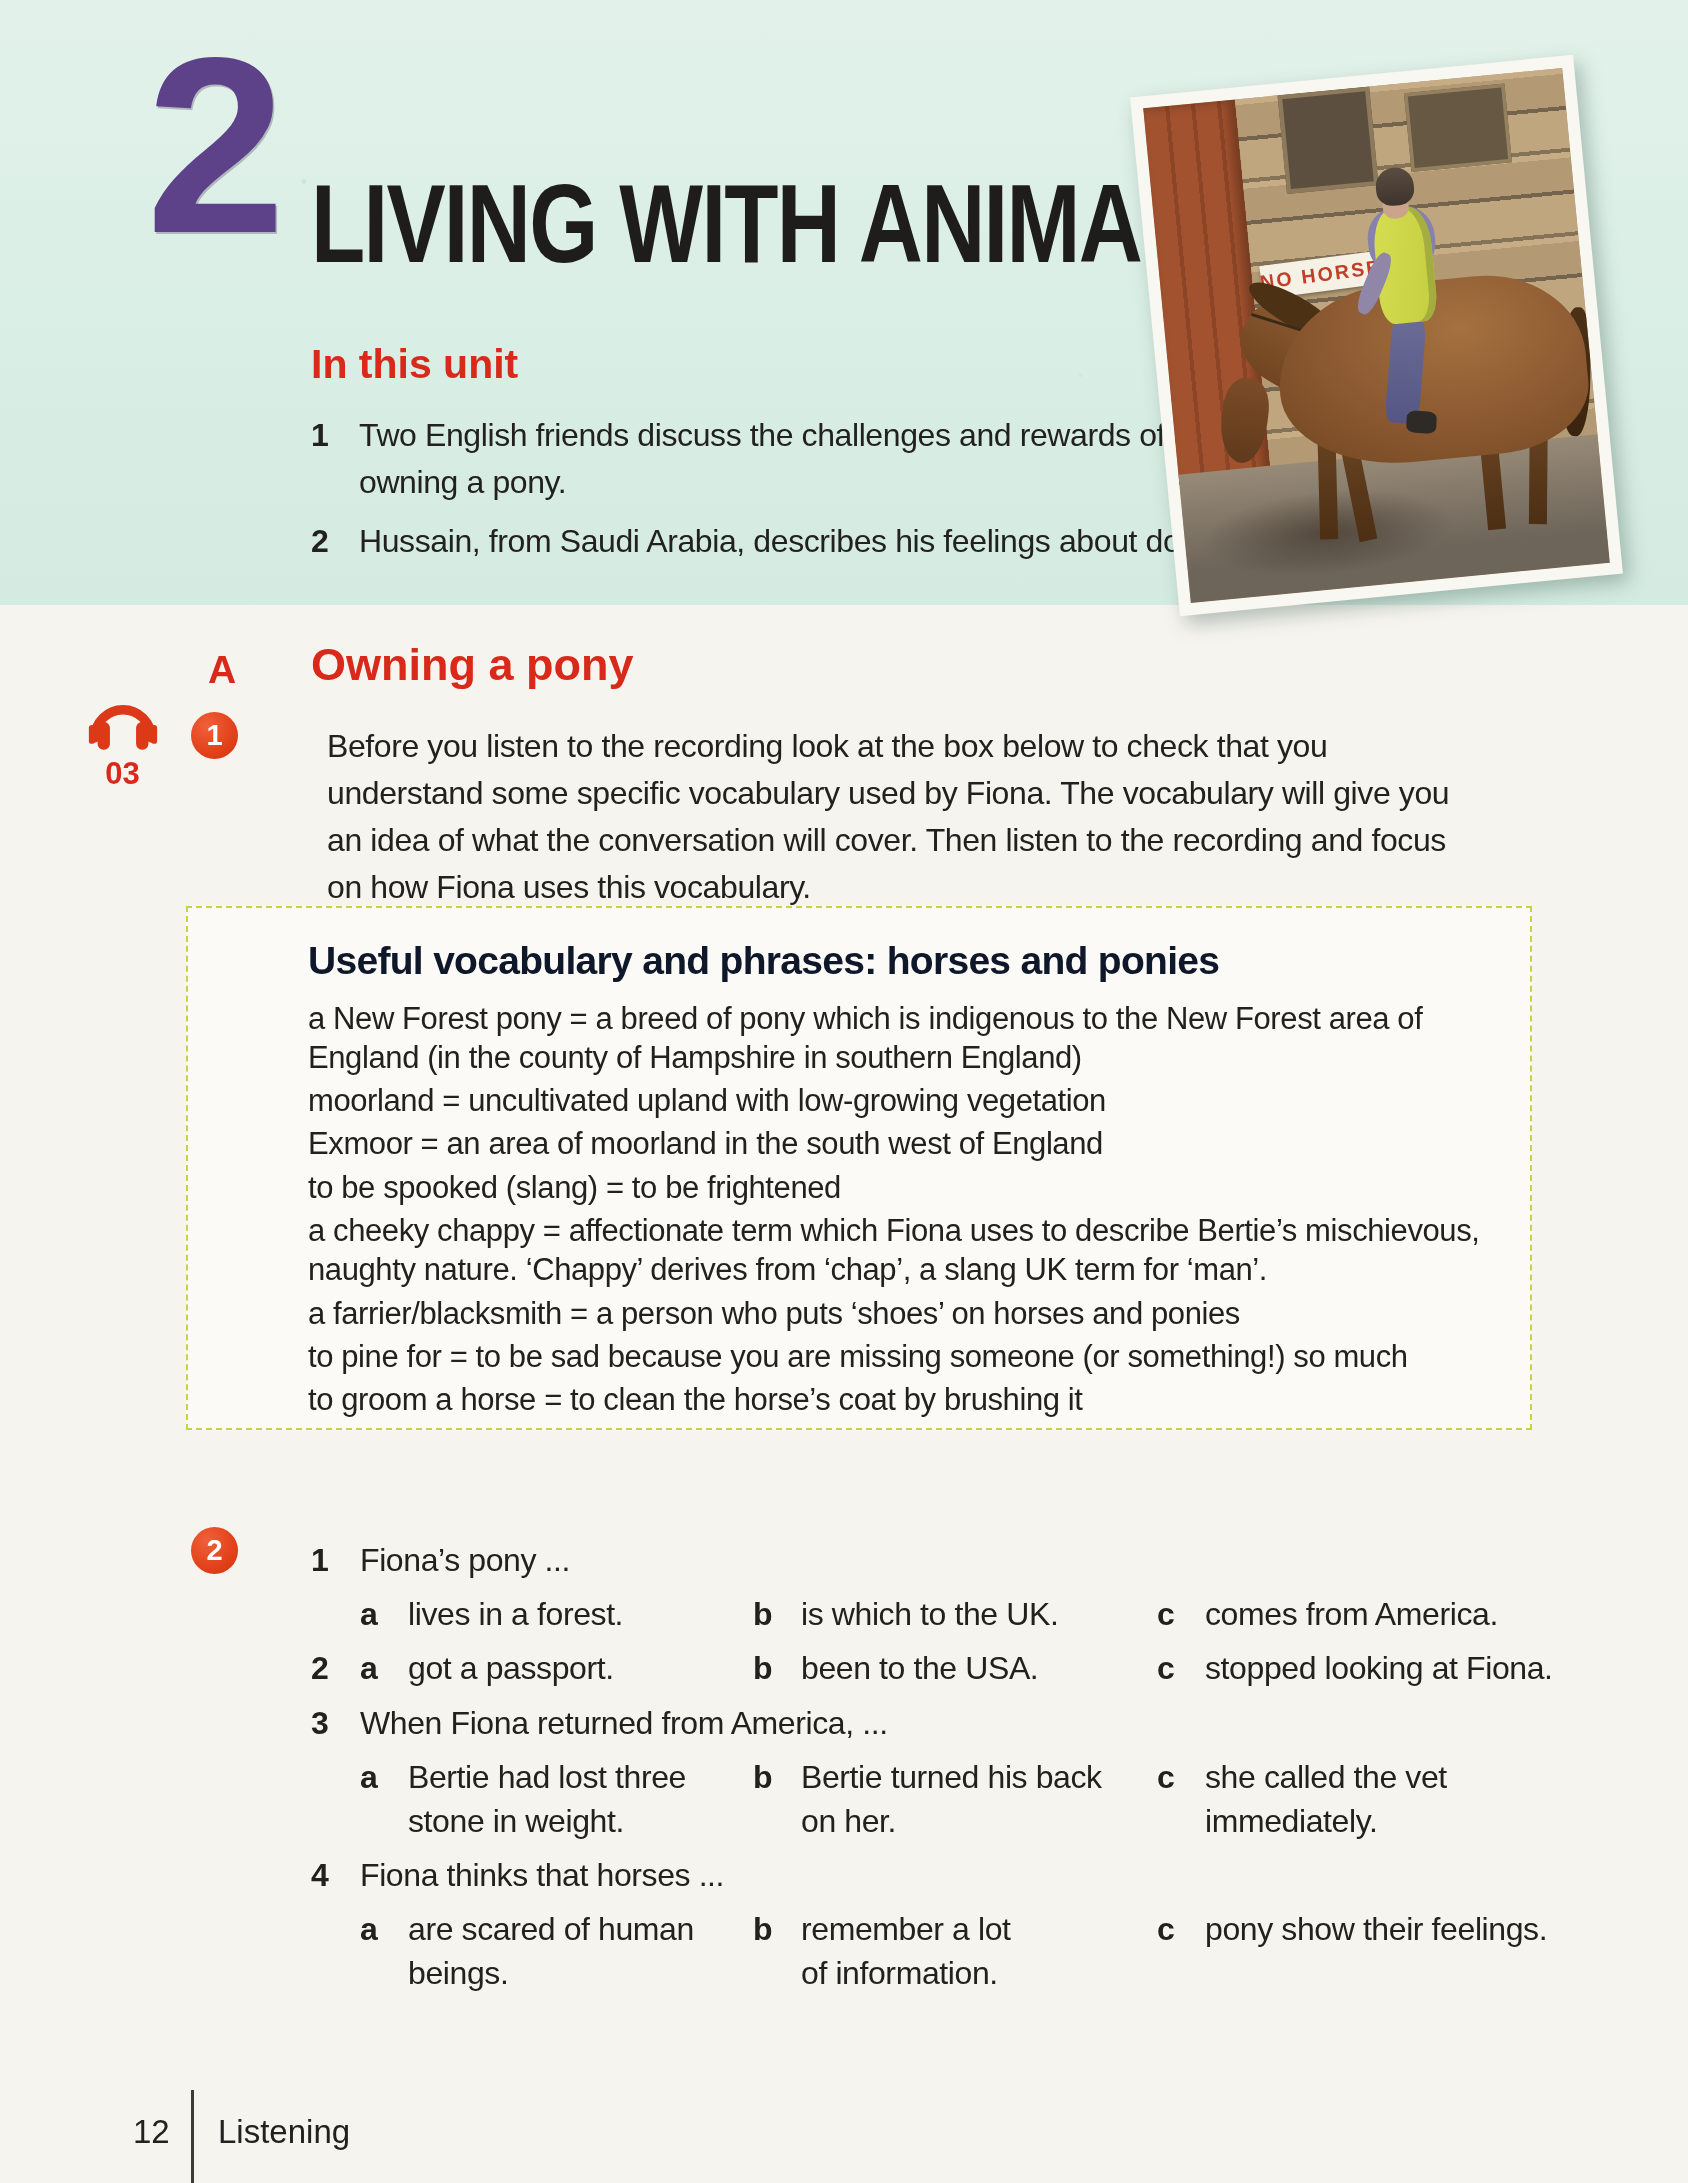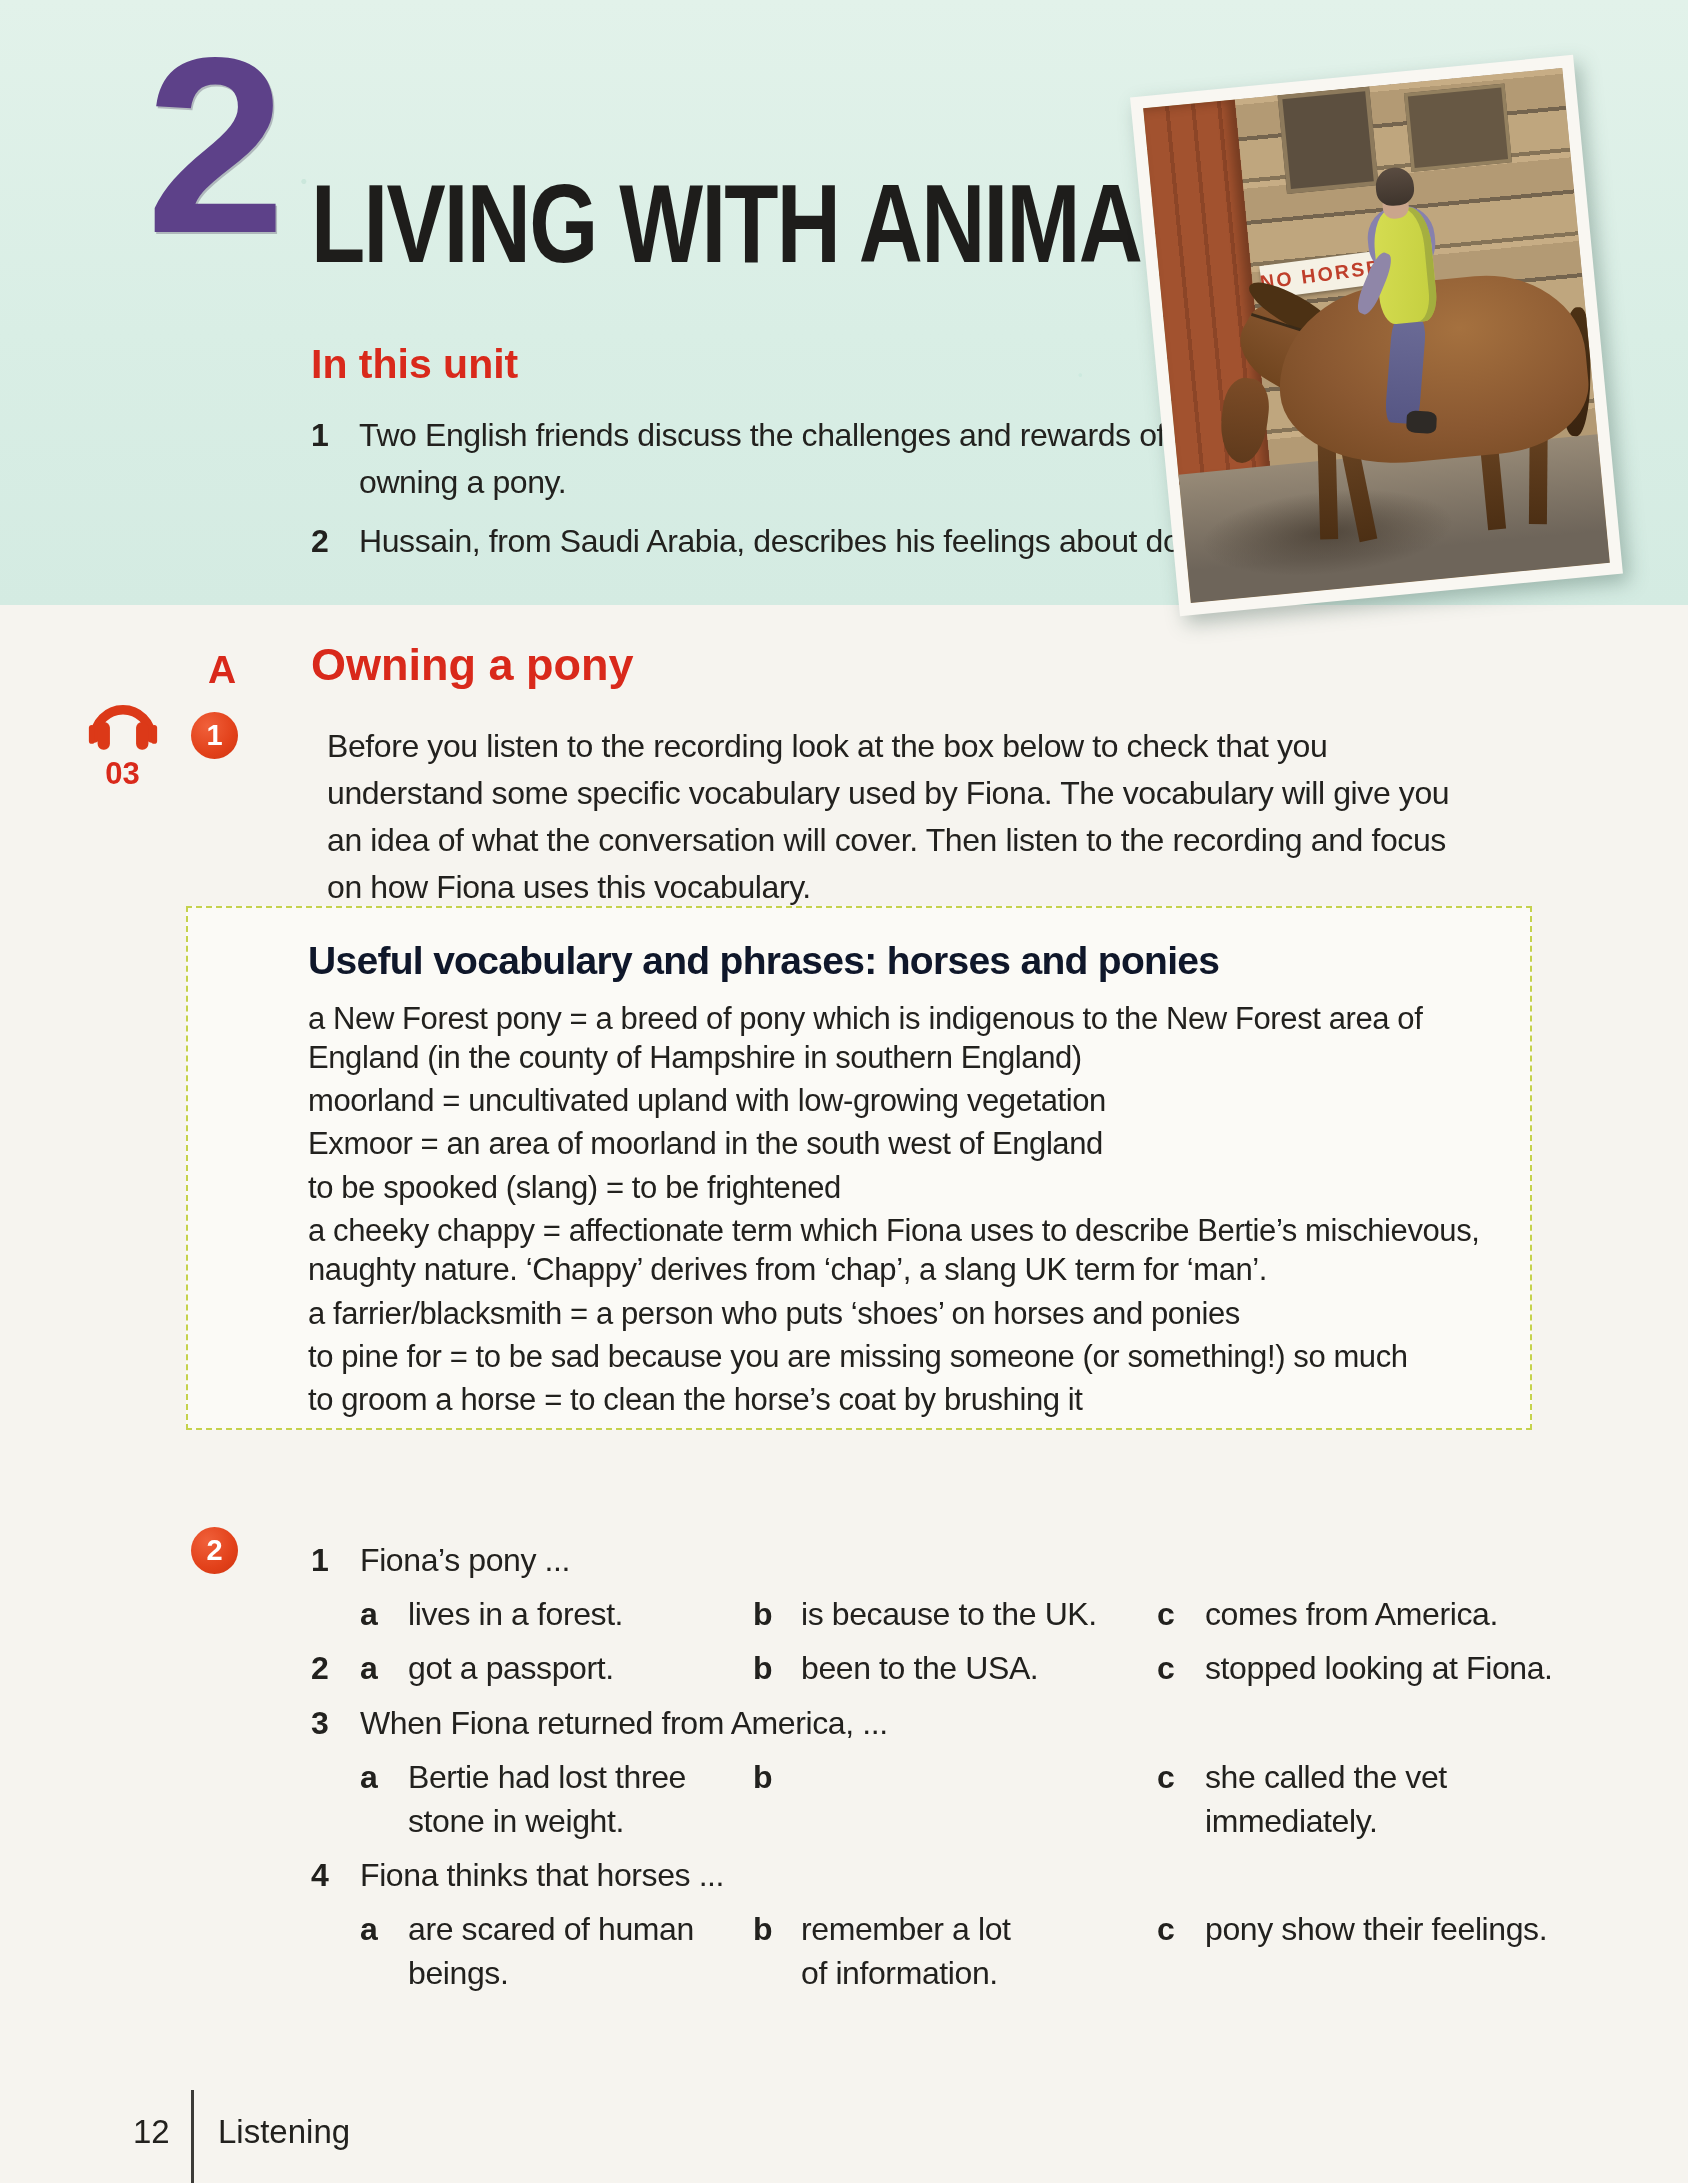--- a/index.html
+++ b/index.html
@@ -194,21 +194,21 @@
       <span class="qnum">1</span>
       <div class="qbody">
         <p class="qtext pre">Fiona’s pony ...</p>
         <div class="opts">
           <div class="opt opt-a">
             <span class="letter">a</span>
             <span class="pre">lives in a forest.</span>
           </div>
           <div class="opt opt-b">
             <span class="letter">b</span>
-            <span class="pre">is because to the UK.</span>
+            <span class="pre">is which to the UK.</span>
           </div>
           <div class="opt opt-c">
             <span class="letter">c</span>
             <span class="pre">comes from America.</span>
           </div>
         </div>
       </div>
     </div>
 
     <div class="question">
@@ -236,20 +236,22 @@
       <div class="qbody">
         <p class="qtext pre">When Fiona returned from America, ...</p>
         <div class="opts">
           <div class="opt opt-a">
             <span class="letter">a</span>
             <span class="pre">Bertie had lost three
 stone in weight.</span>
           </div>
           <div class="opt opt-b">
             <span class="letter">b</span>
+            <span class="pre">Bertie turned his back
+on her.</span>
           </div>
           <div class="opt opt-c">
             <span class="letter">c</span>
             <span class="pre">she called the vet
 immediately.</span>
           </div>
         </div>
       </div>
     </div>
 

